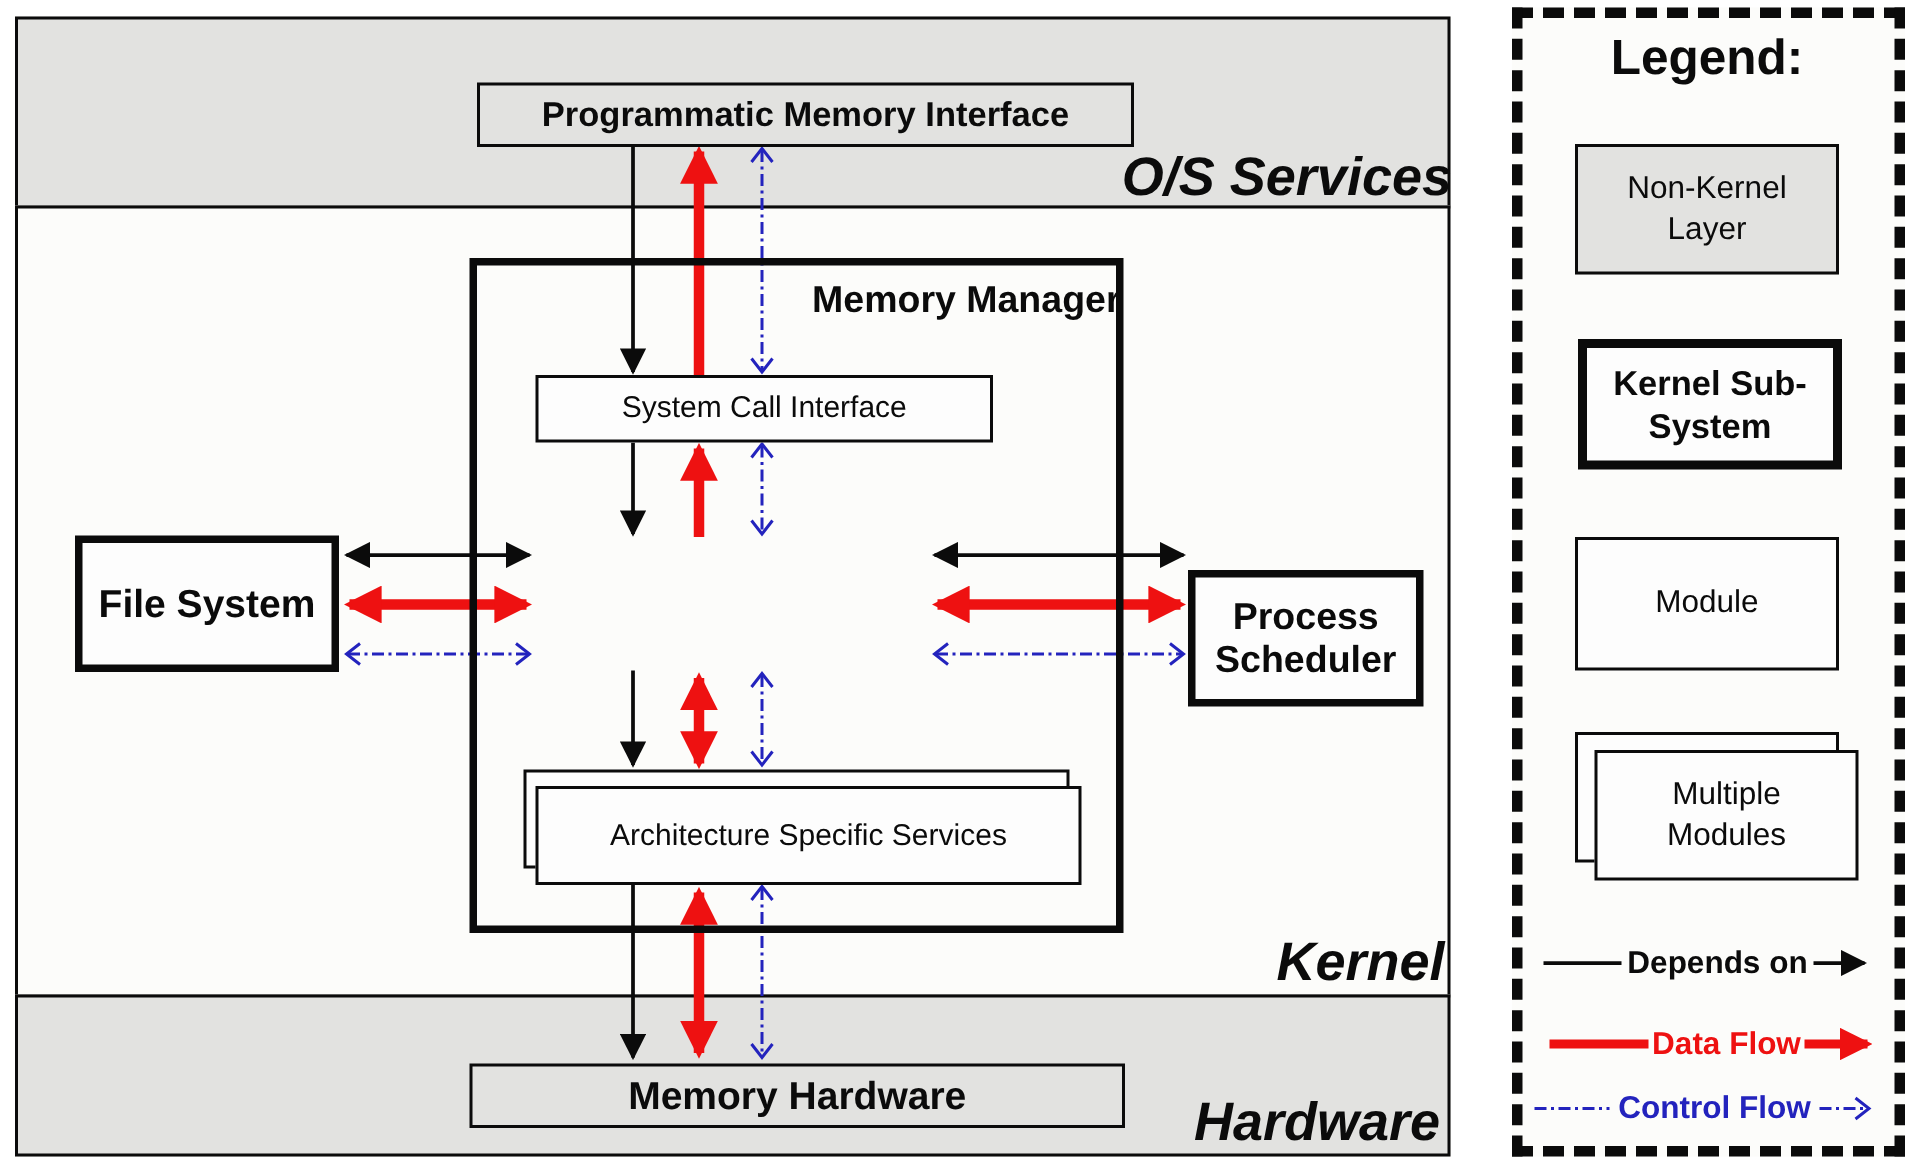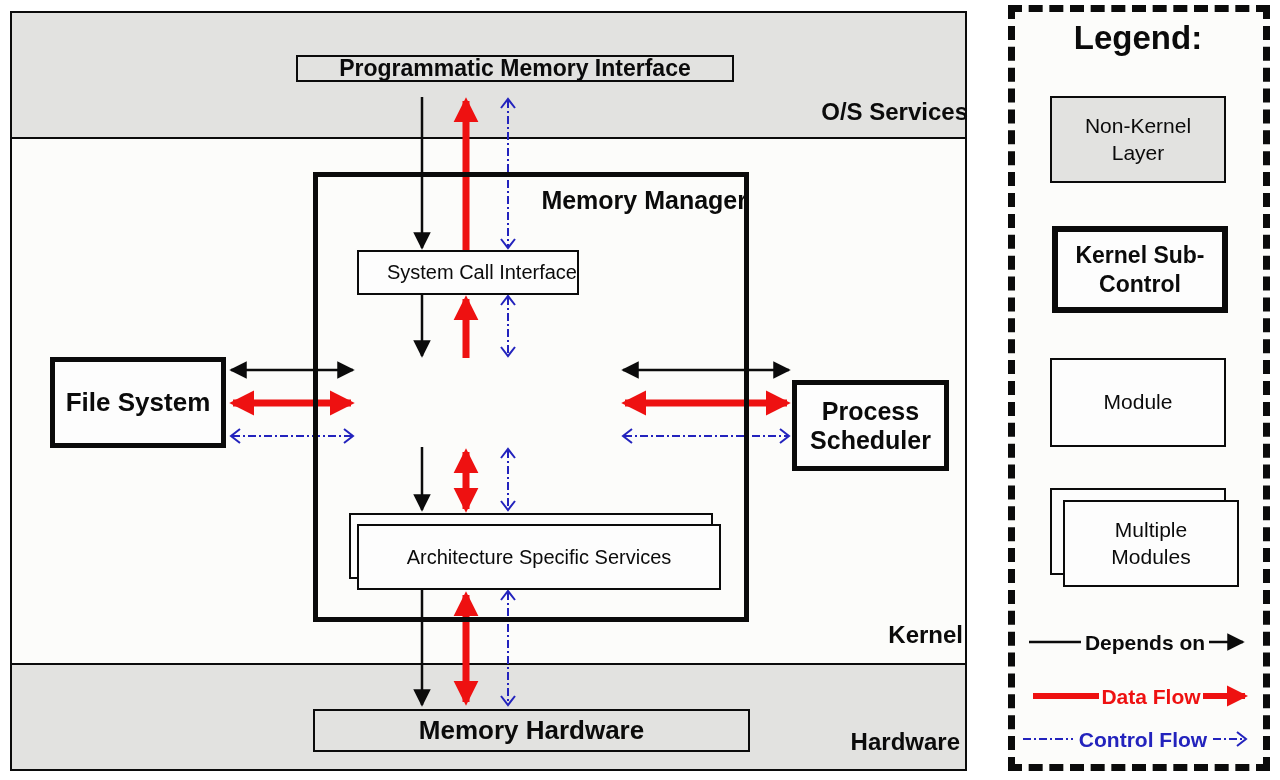--- a/index.html
+++ b/index.html
@@ -9,21 +9,21 @@
   *{box-sizing:border-box;}
   html,body{margin:0;padding:0;background:#ffffff;}
   .stage{position:relative;width:1280px;height:780px;background:#ffffff;
          font-family:"Liberation Sans","DejaVu Sans",sans-serif;color:var(--ink);overflow:hidden;}
 
   
   .band{position:absolute;border:2px solid var(--ink);z-index:0;}
   .band.os{left:10px;top:11px;width:957px;height:128px;background:var(--band_gray);}
   .band.kr{left:10px;top:137px;width:957px;height:528px;background:var(--kernel_bg);}
   .band.hw{left:10px;top:663px;width:957px;height:108px;background:var(--band_gray);}
-  .bandlabel{position:absolute;z-index:3;font-weight:700;font-size:24px;line-height:1;white-space:nowrap;}
+  .bandlabel{position:absolute;z-index:3;font-weight:700;font-size:36px;line-height:1;white-space:nowrap;font-style:italic;}
   .os-label{right:312px;top:100px;}
   .kernel-label{right:317px;top:623px;}
   .hardware-label{right:320px;top:730px;}
 
   
   svg.overlay{position:absolute;left:0;top:0;z-index:1;pointer-events:none;}
   .sb{stroke:var(--ink);stroke-width:2.5;}
   .sr{stroke:var(--red);stroke-width:7;}
   .sr6{stroke:var(--red);stroke-width:6;}
   .scd{stroke:var(--blue);stroke-width:2;stroke-dasharray:8 3 2 3;}
@@ -31,24 +31,24 @@
   .chev{stroke:var(--blue);stroke-width:2;fill:none;}
   .ltext{font-family:"Liberation Sans","DejaVu Sans",sans-serif;font-weight:700;font-size:21px;
          text-anchor:middle;dominant-baseline:central;}
   .tb{fill:var(--ink);} .tr{fill:var(--red);} .tc{fill:var(--blue);}
 
   
   .box{position:absolute;z-index:2;display:flex;flex-direction:column;align-items:center;justify-content:center;
        text-align:center;background:var(--box_white);border:2px solid var(--ink);line-height:1.15;}
   .box.grayfill{background:var(--band_gray);}
   .box.thick{border-width:5px;}
-  .pmi{left:296px;top:55px;width:438px;height:27px;font-weight:700;font-size:23px;}
+  .pmi{left:318px;top:55px;width:438px;height:43px;font-weight:700;font-size:23px;}
   .mmbox{left:313px;top:172px;width:436px;height:450px;background:transparent;border-width:5px;overflow:hidden;}
   .mm-label{position:absolute;top:9px;right:-3px;font-weight:700;font-size:25px;white-space:nowrap;}
-  .sci{left:357px;top:250px;width:222px;height:45px;font-size:20px;align-items:flex-end;}
+  .sci{left:357px;top:250px;width:305px;height:45px;font-size:20px;}
   .aim{left:357px;top:358px;width:263px;height:90px;font-size:20px;}
   .asm-back{left:349px;top:513px;width:364px;height:66px;}
   .asm-front{left:357px;top:524px;width:364px;height:66px;font-size:20px;z-index:3;}
   .fs{left:50px;top:357px;width:176px;height:91px;font-weight:700;font-size:26px;}
   .ps{left:792px;top:357px;width:157px;height:91px;font-weight:700;font-size:25px;margin-top:23px;}
   .mh{left:313px;top:709px;width:437px;height:43px;font-weight:700;font-size:26px;}
 
   
   .legend{position:absolute;left:1008px;top:5px;width:262px;height:766px;z-index:2;
           border:7px dashed var(--ink);background:var(--kernel_bg);}
@@ -150,21 +150,21 @@
   <div class="legend">
     <div class="legend-title">Legend:</div>
 
     <div class="lbox nkl">
       <span>Non-Kernel</span>
       <span>Layer</span>
     </div>
 
     <div class="lbox ksub">
       <span>Kernel Sub-</span>
-      <span>Control</span>
+      <span>System</span>
     </div>
 
     <div class="lbox mod">
       <span>Module</span>
     </div>
 
     <div class="lbox multi-back"></div>
     <div class="lbox multi-front">
       <span>Multiple</span>
       <span>Modules</span>

